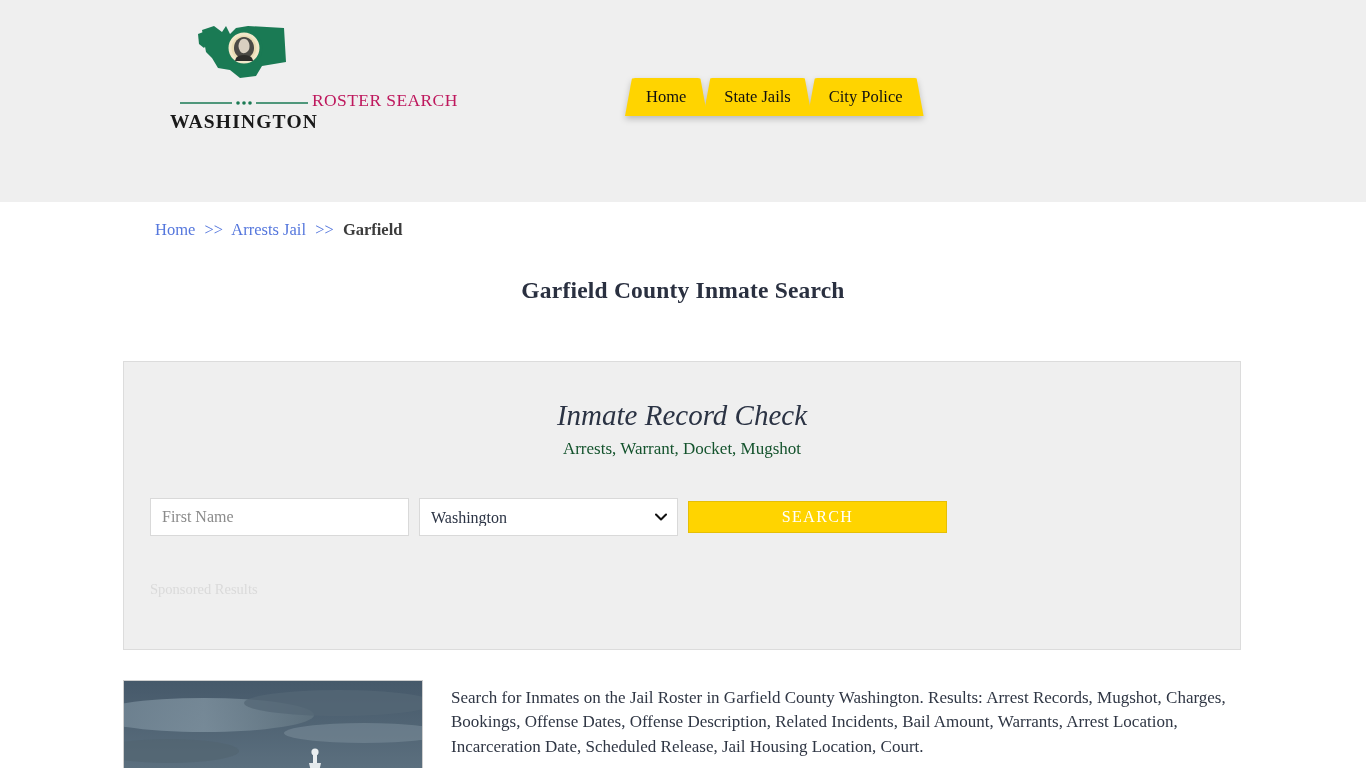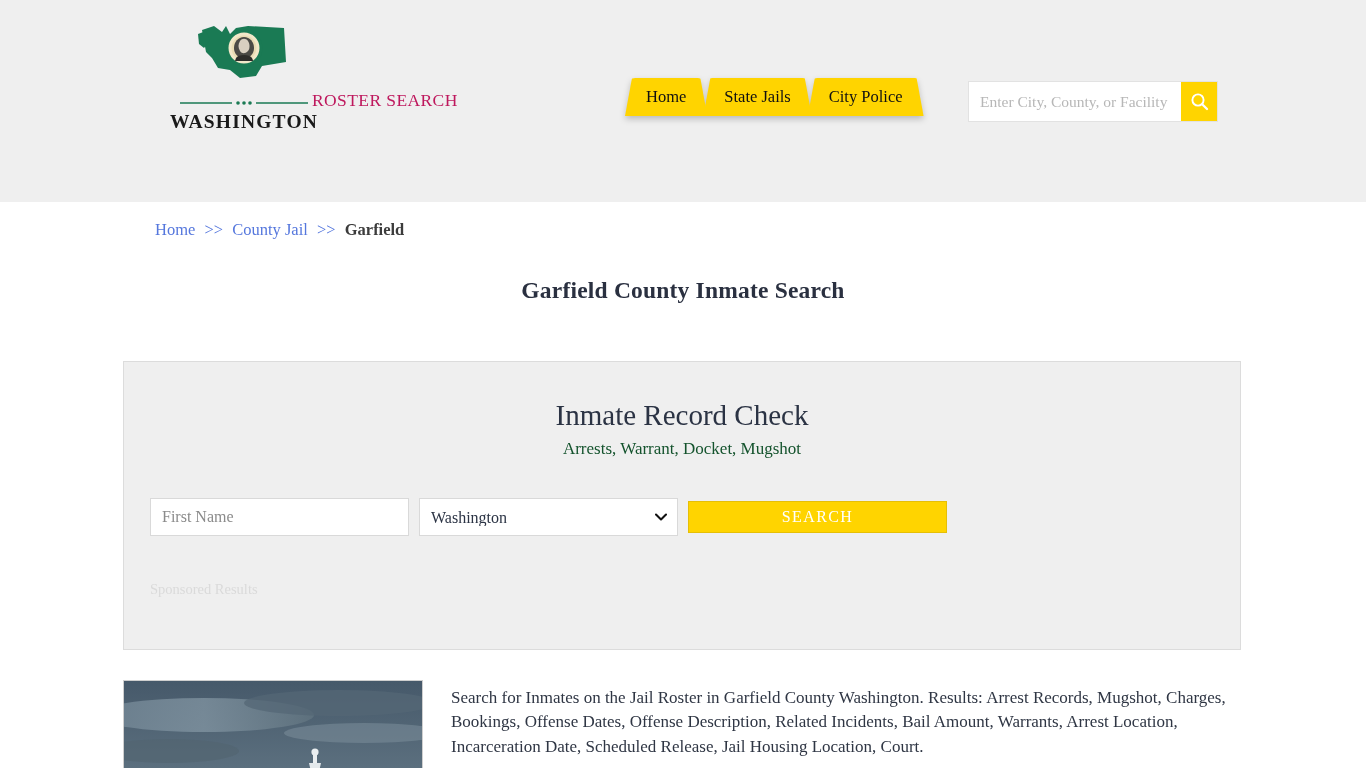--- a/index.html
+++ b/index.html
@@ -163,20 +163,21 @@
     border: 1px solid #dcdcdc;
   }
   .panel-title {
     text-align: center;
     font-family: "Liberation Serif", serif;
     font-size: 29px;
     color: #2b3344;
     padding-top: 37px;
     font-weight: normal;
     margin: 0;
+    font-style: italic;
   }
   .panel-sub {
     text-align: center;
     font-family: "Liberation Serif", serif;
     font-size: 17px;
     color: #14532d;
     margin: 7px 0 0 0;
   }
 
   .form-row {
@@ -299,39 +300,30 @@
     </div>
 
     <div class="roster-search-label">ROSTER SEARCH</div>
 
     <nav class="nav">
       <div class="nav-item">Home</div>
       <div class="nav-item">State Jails</div>
       <div class="nav-item">City Police</div>
     </nav>
 
-    <div class="header-search">
-      <input type="text" placeholder="Enter City, County, or Facility" style="">
-      <button class="header-search-btn">
-        <svg width="19" height="19" viewBox="0 0 19 19">
-          <circle cx="8" cy="8" r="5.6" fill="none" stroke="#ffffff" stroke-width="1.9"></circle>
-          <line x1="12.2" y1="12.2" x2="17" y2="17" stroke="#ffffff" stroke-width="2.3" stroke-linecap="round"></line>
-        </svg>
-      </button>
-    </div>
 
   </div>
 </div>
 
 <div class="content">
 
   <div class="breadcrumb">
     <a>Home</a>
     <span class="sep">&gt;&gt;</span>
-    <a>County Jail</a>
+    <a>Arrests Jail</a>
     <span class="sep">&gt;&gt;</span>
     <span class="current">Garfield</span>
   </div>
 
   <h1 class="page-title">Garfield County Inmate Search</h1>
 
   <div class="panel">
     <h2 class="panel-title">Inmate Record Check</h2>
     <p class="panel-sub">Arrests, Warrant, Docket, Mugshot</p>
 

